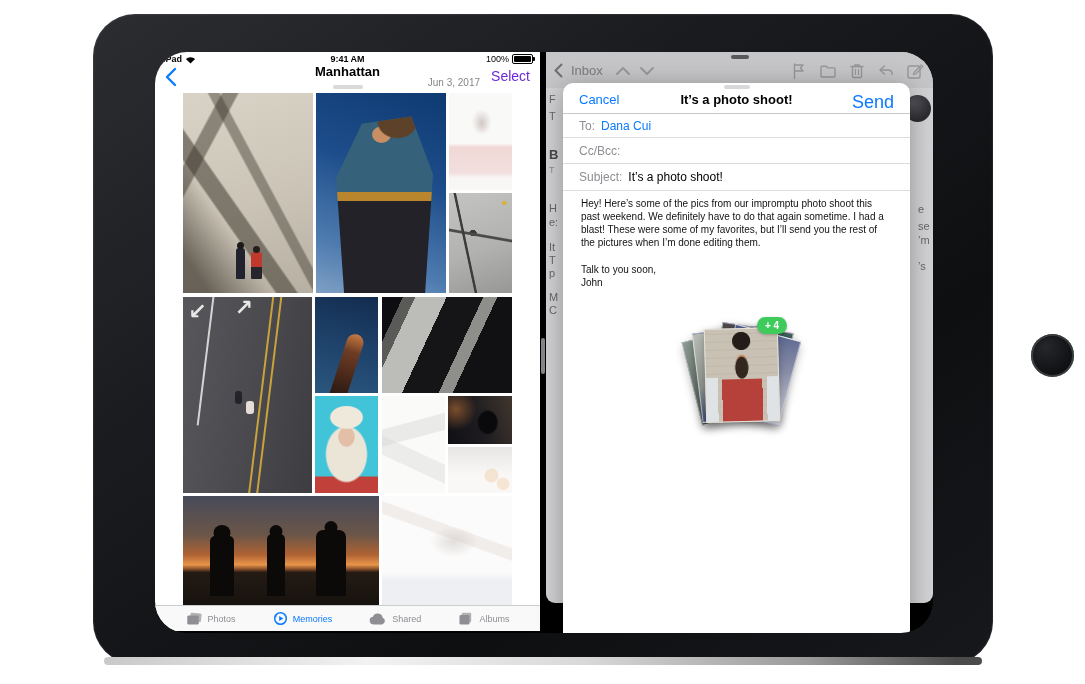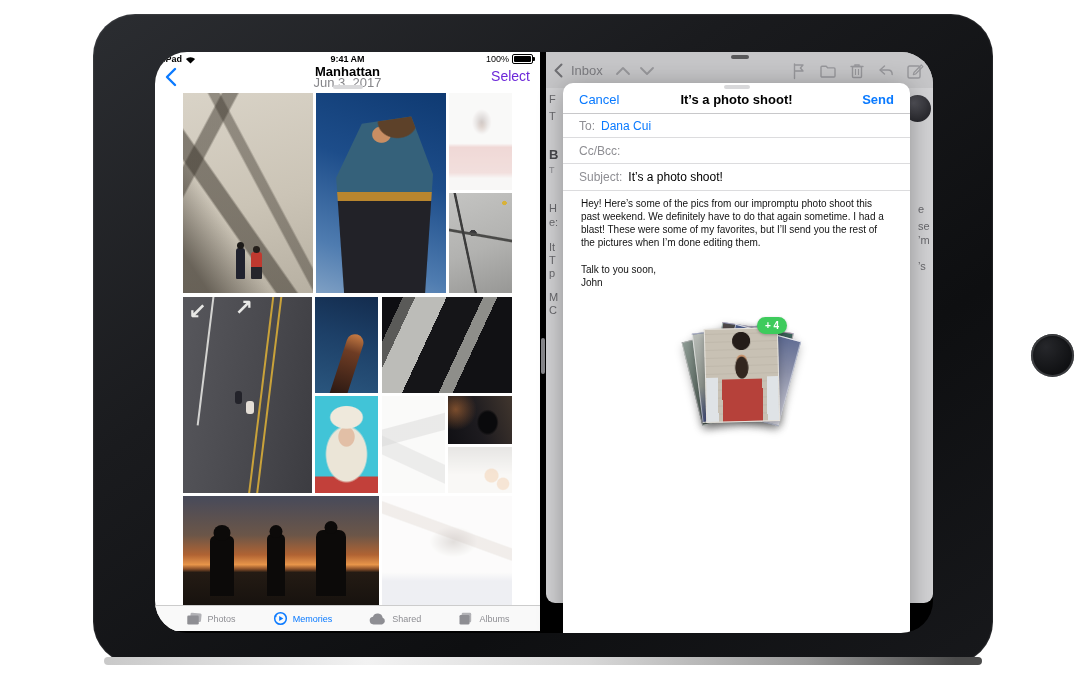--- a/index.html
+++ b/index.html
@@ -40,21 +40,21 @@
   .ph-status .left{position:absolute;left:8px;top:0;display:flex;align-items:center;gap:3px;font-weight:600;}
   .ph-status .time{position:absolute;left:0;right:0;top:0;text-align:center;font-weight:600;}
   .ph-status .right{position:absolute;right:7px;top:0;display:flex;align-items:flex-start;gap:3px;}
   .battery{position:relative;width:19px;height:8px;border:1px solid #000;border-radius:2px;}
   .battery::before{content:"";position:absolute;left:1px;top:1px;right:1px;bottom:1px;background:#000;border-radius:1px;}
   .battery::after{content:"";position:absolute;right:-3px;top:2px;width:2px;height:4px;background:#000;border-radius:0 1px 1px 0;}
   .ph-header{position:absolute;left:0;top:13px;right:0;height:24px;}
   .ph-back{position:absolute;left:8px;top:2px;width:16px;height:20px;cursor:pointer;}
   .ph-titlewrap{position:absolute;left:60px;right:60px;top:0;text-align:center;}
   .ph-title{font-size:13px;font-weight:600;color:#000;line-height:13px;}
-  .ph-date{font-size:13px;color:#86868a;line-height:10px;}
+  .ph-date{font-size:10px;color:#86868a;line-height:10px;text-align:right;}
   .ph-select{position:absolute;right:10px;top:3px;font-size:14px;color:#6d28d9;}
   .app-grabber{position:absolute;left:50%;transform:translateX(-50%);top:33px;width:30px;height:4px;border-radius:2px;background:#d9d9db;}
   
   .tile{position:absolute;overflow:hidden;background:#ddd;}
   .faded::after{content:"";position:absolute;inset:0;background:rgba(255,255,255,.62);}
   .ph-a{background:
     linear-gradient(55deg, rgba(62,56,47,0) 34%, rgba(62,56,47,.55) 35%, rgba(62,56,47,.55) 42%, rgba(62,56,47,0) 43%),
     linear-gradient(118deg, rgba(62,56,47,0) 16%, rgba(62,56,47,.5) 17%, rgba(62,56,47,.5) 23%, rgba(62,56,47,0) 24%),
     linear-gradient(62deg, rgba(62,56,47,0) 55%, rgba(62,56,47,.45) 56%, rgba(62,56,47,.45) 60%, rgba(62,56,47,0) 61%),
     linear-gradient(to top right, rgba(58,52,44,.65) 10%, rgba(58,52,44,0) 34%),
@@ -146,21 +146,21 @@
   .peek-frag-r{position:absolute;left:372px;font-size:11px;color:#68686c;}
   .mail-avatar{position:absolute;left:358px;top:43px;width:27px;height:27px;border-radius:50%;
     background:radial-gradient(circle at 35% 30%,#53535a 0%,#2b2b30 70%);}
   
   .sheet{position:absolute;left:408px;top:31px;width:347px;height:550px;background:#fff;border-radius:10px 10px 0 0;
     box-shadow:0 4px 26px rgba(0,0,0,.32);}
   .sheet-grabber{position:absolute;left:50%;transform:translateX(-50%);top:2px;width:26px;height:4px;border-radius:2px;background:#d8d8da;}
   .sheet-titlebar{position:absolute;left:0;top:0;right:0;height:30px;border-bottom:1px solid #c8c8ca;}
   .sheet-cancel{position:absolute;left:16px;top:9px;font-size:13px;color:#0a7aff;cursor:pointer;}
   .sheet-title{position:absolute;left:60px;right:60px;top:9px;text-align:center;font-size:13px;font-weight:700;color:#000;}
-  .sheet-send{position:absolute;right:16px;top:9px;font-size:13px;font-weight:700;color:#0a7aff;cursor:pointer;}
+  .sheet-send{position:absolute;right:16px;top:9px;font-size:18px;font-weight:400;color:#0a7aff;cursor:pointer;}
   .sheet-row{position:absolute;left:0;right:0;display:flex;align-items:center;padding:0 16px;box-sizing:border-box;
     border-bottom:1px solid #dcdcde;font-size:12px;}
   .row-to{top:31px;height:24px;}
   .row-cc{top:55px;height:26px;}
   .row-subject{top:81px;height:27px;}
   .field-label{color:#8e8e93;margin-right:6px;}
   .field-blue{color:#0a7aff;}
   .field-black{color:#000;}
   .sheet-body{position:absolute;left:18px;right:18px;top:114px;font-size:10px;line-height:13px;color:#111;}
   .sheet-body .para{margin:0 0 14px 0;}

